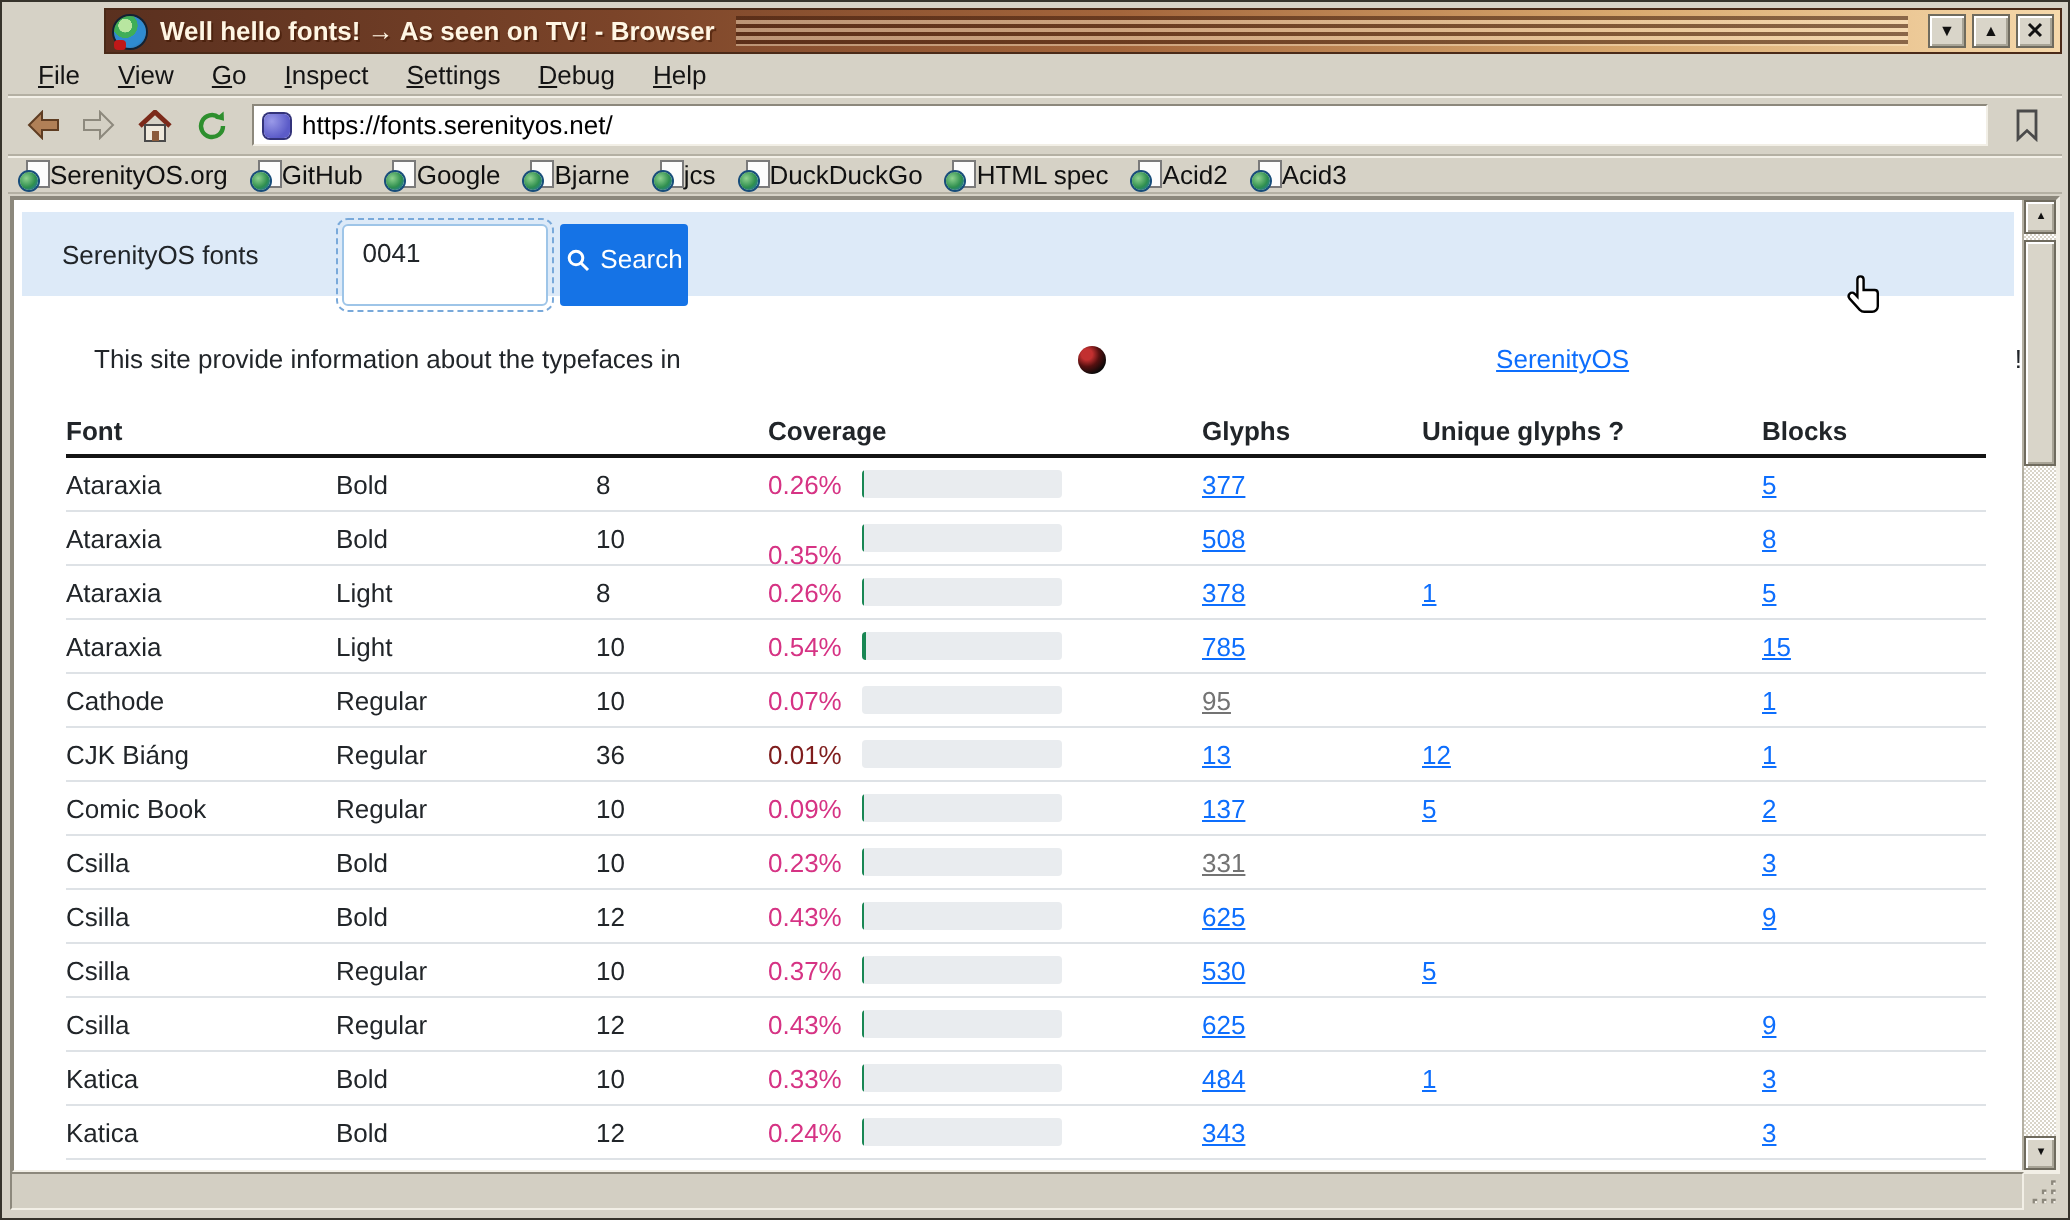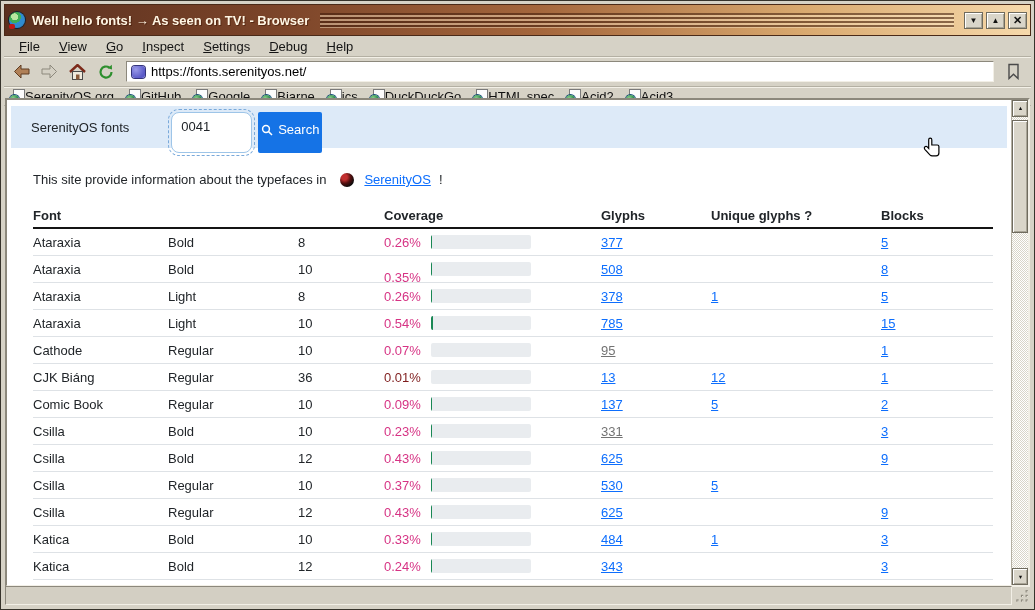--- a/index.html
+++ b/index.html
@@ -3,23 +3,23 @@
 <meta charset="utf-8">
 <style>
   * { box-sizing: border-box; margin: 0; padding: 0; }
   html,body { width:1035px; height:610px; }
   body { font-family:"Liberation Sans", sans-serif; font-size:13px; background:#888; }
 
   .window { width:1035px; height:610px; background:#d6d2c6; border:1px solid #36332b;
             position:relative; padding:3px; overflow:hidden; }
 
   
-  .titlebar { height:32px; display:flex; align-items:center; gap:5px; padding:0 3px 0 4px;
+  .titlebar { height:23px; display:flex; align-items:center; gap:5px; padding:0 3px 0 4px;
     background:linear-gradient(90deg,#5a301f 0%,#7b4429 26%,#a4663c 52%,#d9a96f 78%,#f6d9ab 100%);
-    border:1px solid #4a2a18; }
+    border:1px solid #4a2a18;margin-left:48px; }
   .app-icon { width:16px; height:16px; border-radius:50%; flex:0 0 auto;
     background:radial-gradient(circle at 35% 30%, #b8e6a0 0 22%, #3fae58 23% 40%, #2f8bd0 41% 70%, #1a5a94 100%);
     box-shadow:0 0 0 1px #123; position:relative; }
   .app-icon::after { content:''; position:absolute; left:0px; bottom:-1px; width:6px; height:5px;
     background:#c01818; border-radius:2px; }
   .title-text { color:#fff6e4; font-weight:bold; font-size:13px; white-space:nowrap;
     padding:0 6px 0 2px; text-shadow:1px 1px 0 rgba(60,20,0,.55); }
   .stripes { flex:1; height:15px;
     background:repeating-linear-gradient(180deg, rgba(58,23,8,.55) 0 2px, rgba(255,236,205,.45) 2px 4px); }
   .winbtns { display:flex; gap:3px; padding-left:5px; }
@@ -59,28 +59,28 @@
 
   .site-header { margin:6px 4px 0 4px; background:#ddeaf8; height:42px;
     display:flex; align-items:flex-start; padding:0 22px 0 20px; }
   .brand { padding-top:14px; color:#212529; }
   .nav { margin-left:auto; display:flex; gap:24px; padding-top:14px; color:#75787d; }
   .nav-item { white-space:nowrap; }
   .nav-item.wrap { white-space:normal; width:46px; line-height:15px; }
   .nav-item.menu { display:flex; flex-direction:column; line-height:13px; }
   .caret { font-size:8px; color:#75787d; padding-left:4px; margin-top:2px; }
   .search-group { display:flex; gap:6px; margin-left:42px; padding-top:6px; }
-  .search-input { width:81px; height:41px; border:1px solid #9ec5e8; border-radius:8px;
+  .search-input { width:103px; height:41px; border:1px solid #9ec5e8; border-radius:3px;
     outline:1px dashed #79a9da; outline-offset:2px; resize:none; overflow:hidden;
     padding:6px 0 0 9px; font:13px "Liberation Sans", sans-serif; color:#212529; }
   .search-btn { width:64px; height:41px; border:none; border-radius:2px; color:#fff;
     display:flex; align-items:flex-start; justify-content:center; gap:5px; padding-top:10px;
     font:13px "Liberation Sans", sans-serif; cursor:pointer; }
 
-  .intro { margin:24px 0 0 26px; display:flex; align-items:center; gap:8px; white-space:pre; }
+  .intro { margin:24px 0 0 40px; display:flex; align-items:center; gap:8px; white-space:pre;justify-content:space-between; }
   .ladybug { width:14px; height:14px; border-radius:50%; margin:0 2px 0 6px;
     background:radial-gradient(circle at 32% 30%, #c23030 0 20%, #551010 45%, #0a0a0a 75%); flex:0 0 auto; }
   .intro a { text-decoration:underline; }
 
   .fonts-table { margin:16px 18px 0 26px; }
   .trow { display:grid; grid-template-columns:135px 130px 86px 47px 170px 110px 170px 1fr;
     align-items:center; height:27px; border-bottom:1px solid #dee2e6; }
   .trow.thead { font-weight:bold; height:26px; border-bottom:2px solid #141414; }
   .cell { overflow:hidden; white-space:nowrap; }
   .cov {}

